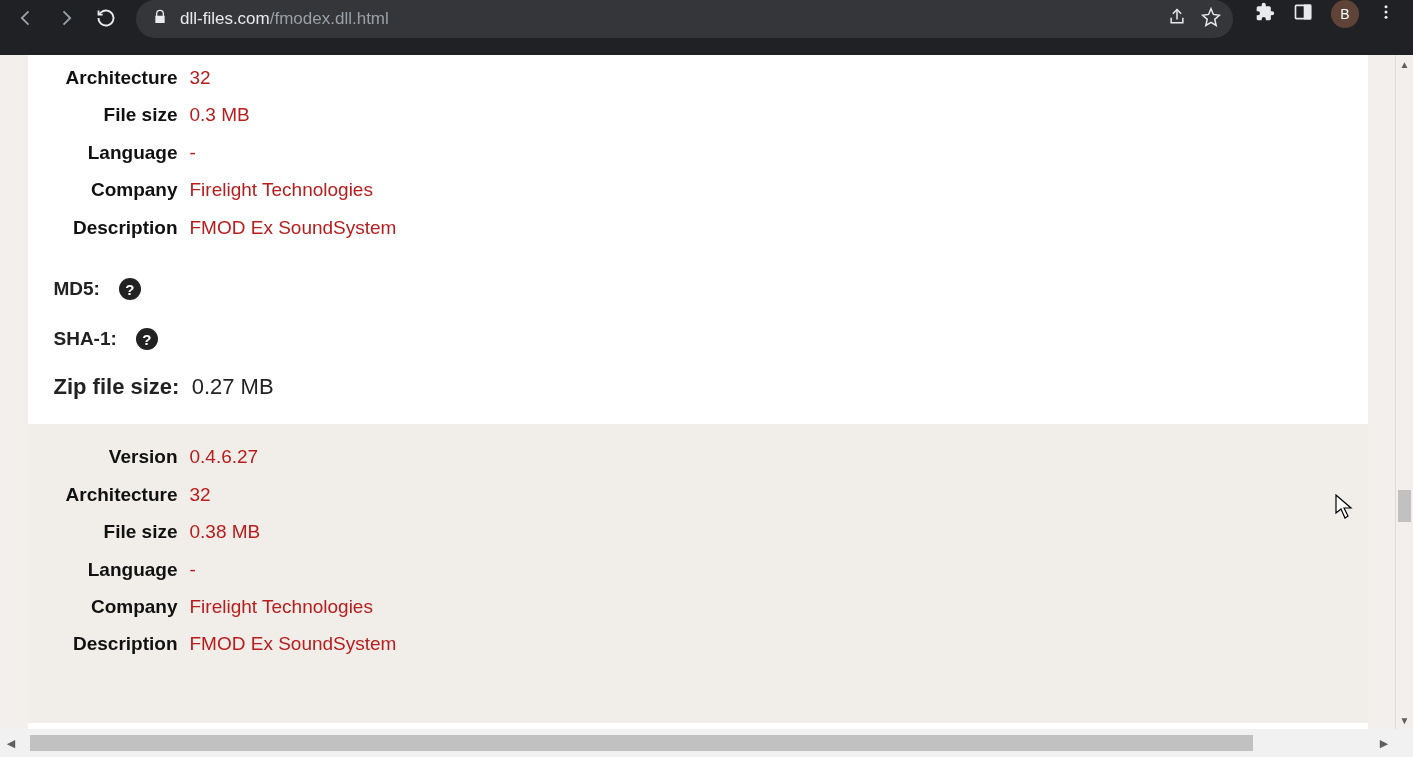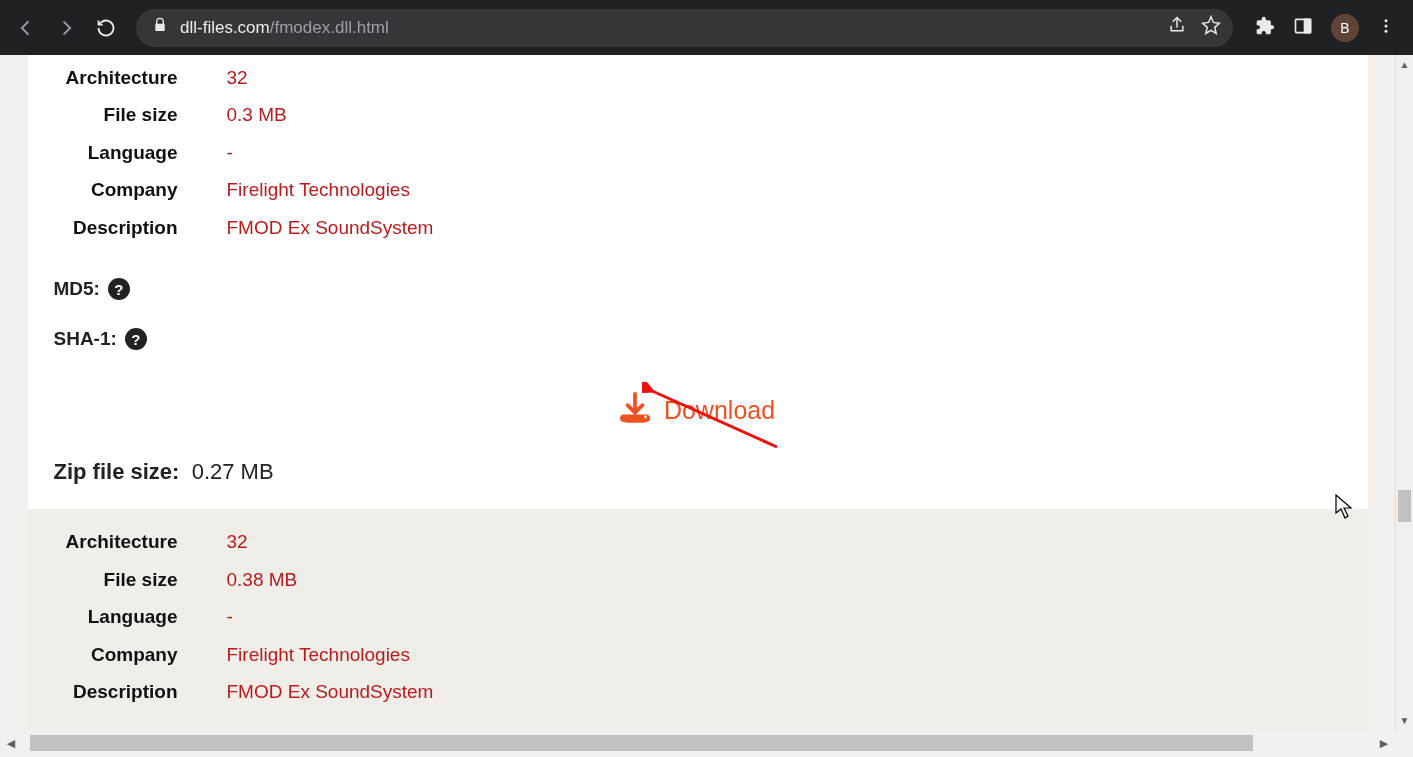--- a/index.html
+++ b/index.html
@@ -4,21 +4,21 @@
 <style>
   * { box-sizing: border-box; margin: 0; padding: 0; }
   html, body { width: 1413px; height: 757px; overflow: hidden; font-family: "Segoe UI", Arial, sans-serif; }
   body { background: #f3efed; position: relative; }
 
   
   .chrome-bar {
     background: #202124;
     height: 55px;
     display: flex;
-    align-items: center;
+    align-items: flex-start;
     padding: 0 8px;
     gap: 4px;
     color: #bbb;
   }
   .nav-btn {
     width: 36px; height: 36px;
     display:flex; align-items:center; justify-content:center;
     border-radius:50%;
     color:#9aa0a6;
   }
@@ -75,33 +75,32 @@
   .section {
     padding: 4px 26px 0 26px;
     color:#222;
   }
   .dl-row {
     display:flex;
     align-items:baseline;
     line-height:1.55;
     font-size:19px;
     padding:4px 0;
-    gap:37px;
   }
   .dl-label {
     width:136px;
     text-align:right;
     font-weight:700;
     color:#111;
     padding-right:12px;
   }
   .dl-val { color:#b91c1c; }
 
   .hash-row {
-    display:flex; align-items:center; gap:8px;
+    display:flex; align-items:center; gap:19px;
     font-size:19px;
     padding: 14px 0;
   }
   .hash-label { font-weight:700; }
   .help-ic {
     width:22px;height:22px;border-radius:50%;background:#222;color:#fff;
     display:inline-flex;align-items:center;justify-content:center;font-size:15px;font-weight:700;
   }
 
   .download-row {
@@ -249,55 +248,32 @@
 
         <div class="hash-row">
           <span class="hash-label">MD5:</span>
           <span class="help-ic">?</span>
         </div>
         <div class="hash-row">
           <span class="hash-label">SHA-1:</span>
           <span class="help-ic">?</span>
         </div>
 
-        <div class="download-row">
-          <a class="download-link">
-            <span class="dl-icon">
-              <svg viewBox="0 0 24 24" fill="#ef5121">
-                  <path d="M12 2v10.6l3.3-3.3 1.4 1.4L12 15.4 7.3 10.7l1.4-1.4L12 12.6V2h0zM5 17h14v2H5v-2zm0 3h14v2H5v-2z"></path>
-                  <path d="M5 17h14v5H5z" opacity="0"></path>
-                  <path d="M4 18h16v4H4z" fill="#ef5121"></path>
-                  <path d="M4 18h16v4H4z" fill="none"></path>
-                </svg>
-            </span>
-
-            <span style="margin-left:-44px">
-              <svg width="30" height="30" viewBox="0 0 512 512" fill="#ef5121">
-                  <path d="M256 0c-17.7 0-32 14.3-32 32v242.7l-73.4-73.4c-12.5-12.5-32.8-12.5-45.3 0s-12.5 32.8 0 45.3l128 128c12.5 12.5 32.8 12.5 45.3 0l128-128c12.5-12.5 12.5-32.8 0-45.3s-32.8-12.5-45.3 0L288 274.7V32c0-17.7-14.3-32-32-32zM64 384c-35.3 0-64 28.7-64 64s28.7 64 64 64h384c35.3 0 64-28.7 64-64s-28.7-64-64-64H64zm368 64a24 24 0 1 1 0-48 24 24 0 1 1 0 48z"></path>
-                </svg>
-            </span>
-            <span>Download</span>
-          </a>
-          <svg class="arrow-svg" style="left:588px; top:18px;" width="145" height="75">
-            <defs>
-                <marker id="ah" markerWidth="12" markerHeight="12" refX="2" refY="6" orient="auto">
-                  <path d="M12 0 L0 6 L12 12 z" fill="#e11"></path>
-                </marker>
-              </defs>
-            <line x1="135" y1="65" x2="8" y2="8" stroke="#e11" stroke-width="3" marker-end="url(#ah)"></line>
-          </svg>
-        </div>
 
         <div class="zip-row">
           <span class="zl">Zip file size:</span>
           &nbsp;<span>0.27 MB</span>
         </div>
       </div>
 
       <div class="alt-block">
+        <div class="dl-row">
+            <div class="dl-label">Version</div>
+            <div class="dl-val">0.4.6.27</div>
+          </div>
         <div class="dl-row">
             <div class="dl-label">Architecture</div>
             <div class="dl-val">32</div>
           </div>
         <div class="dl-row">
             <div class="dl-label">File size</div>
             <div class="dl-val">0.38 MB</div>
           </div>
         <div class="dl-row">
             <div class="dl-label">Language</div>

